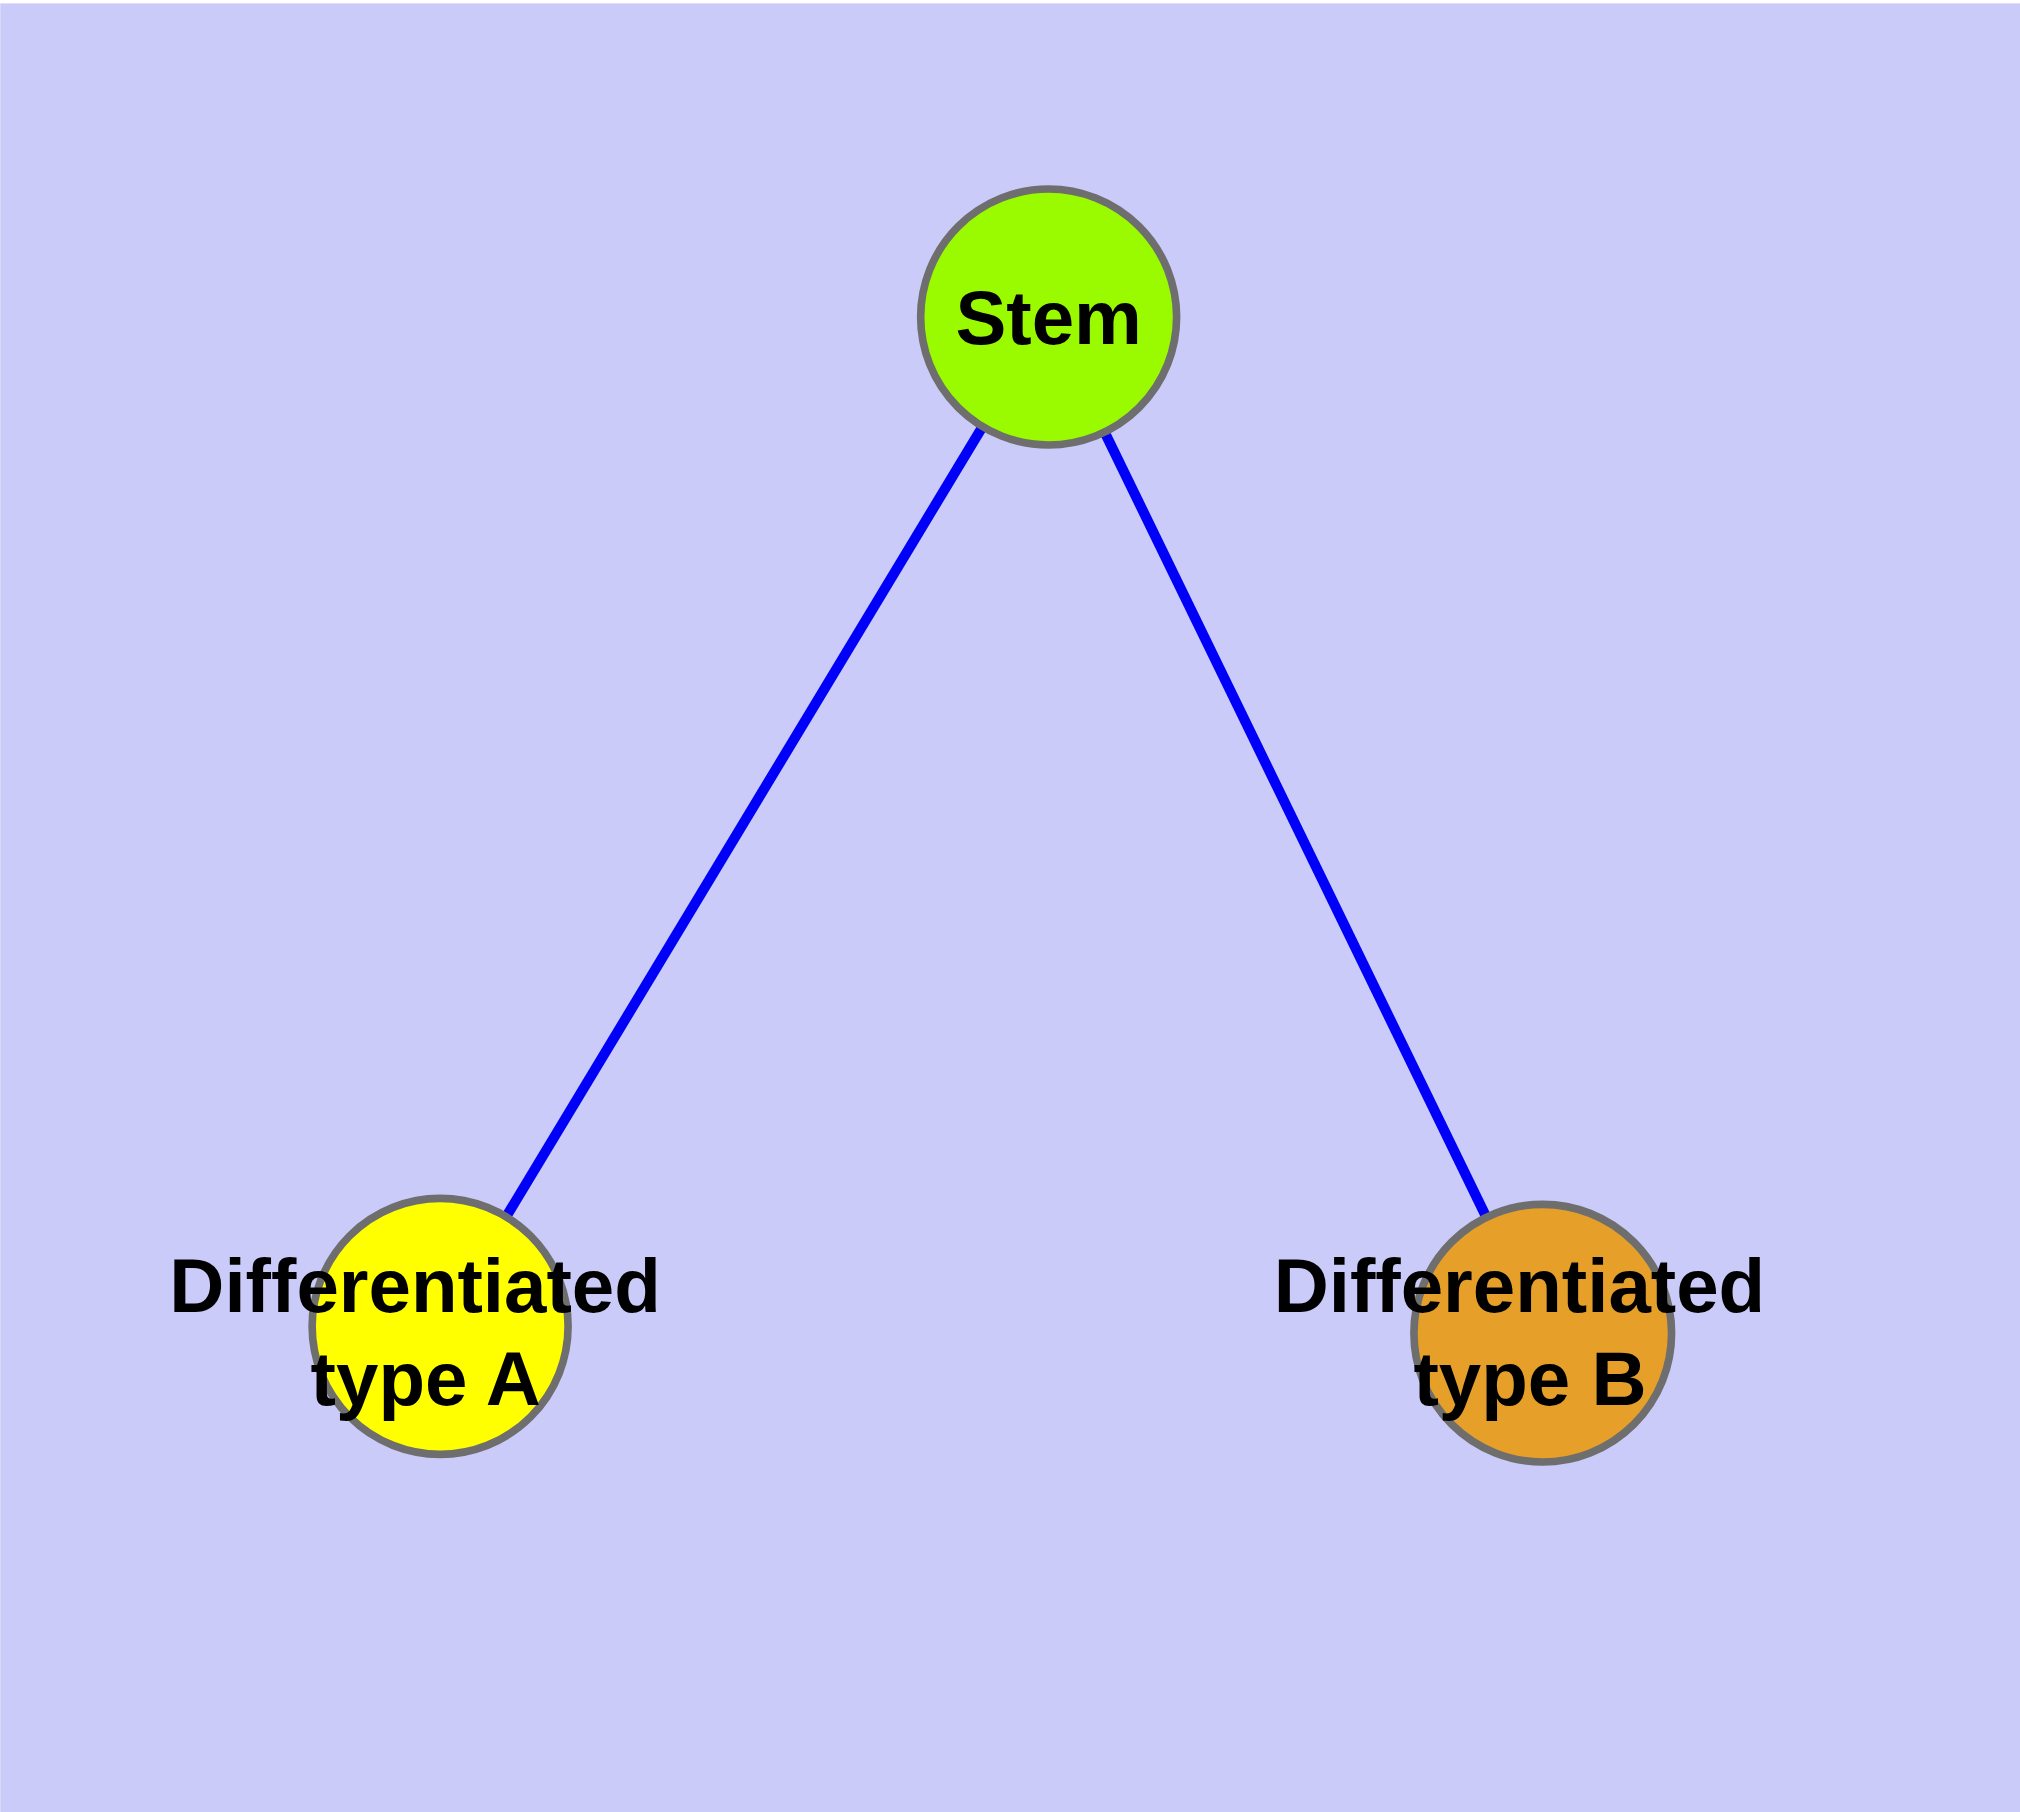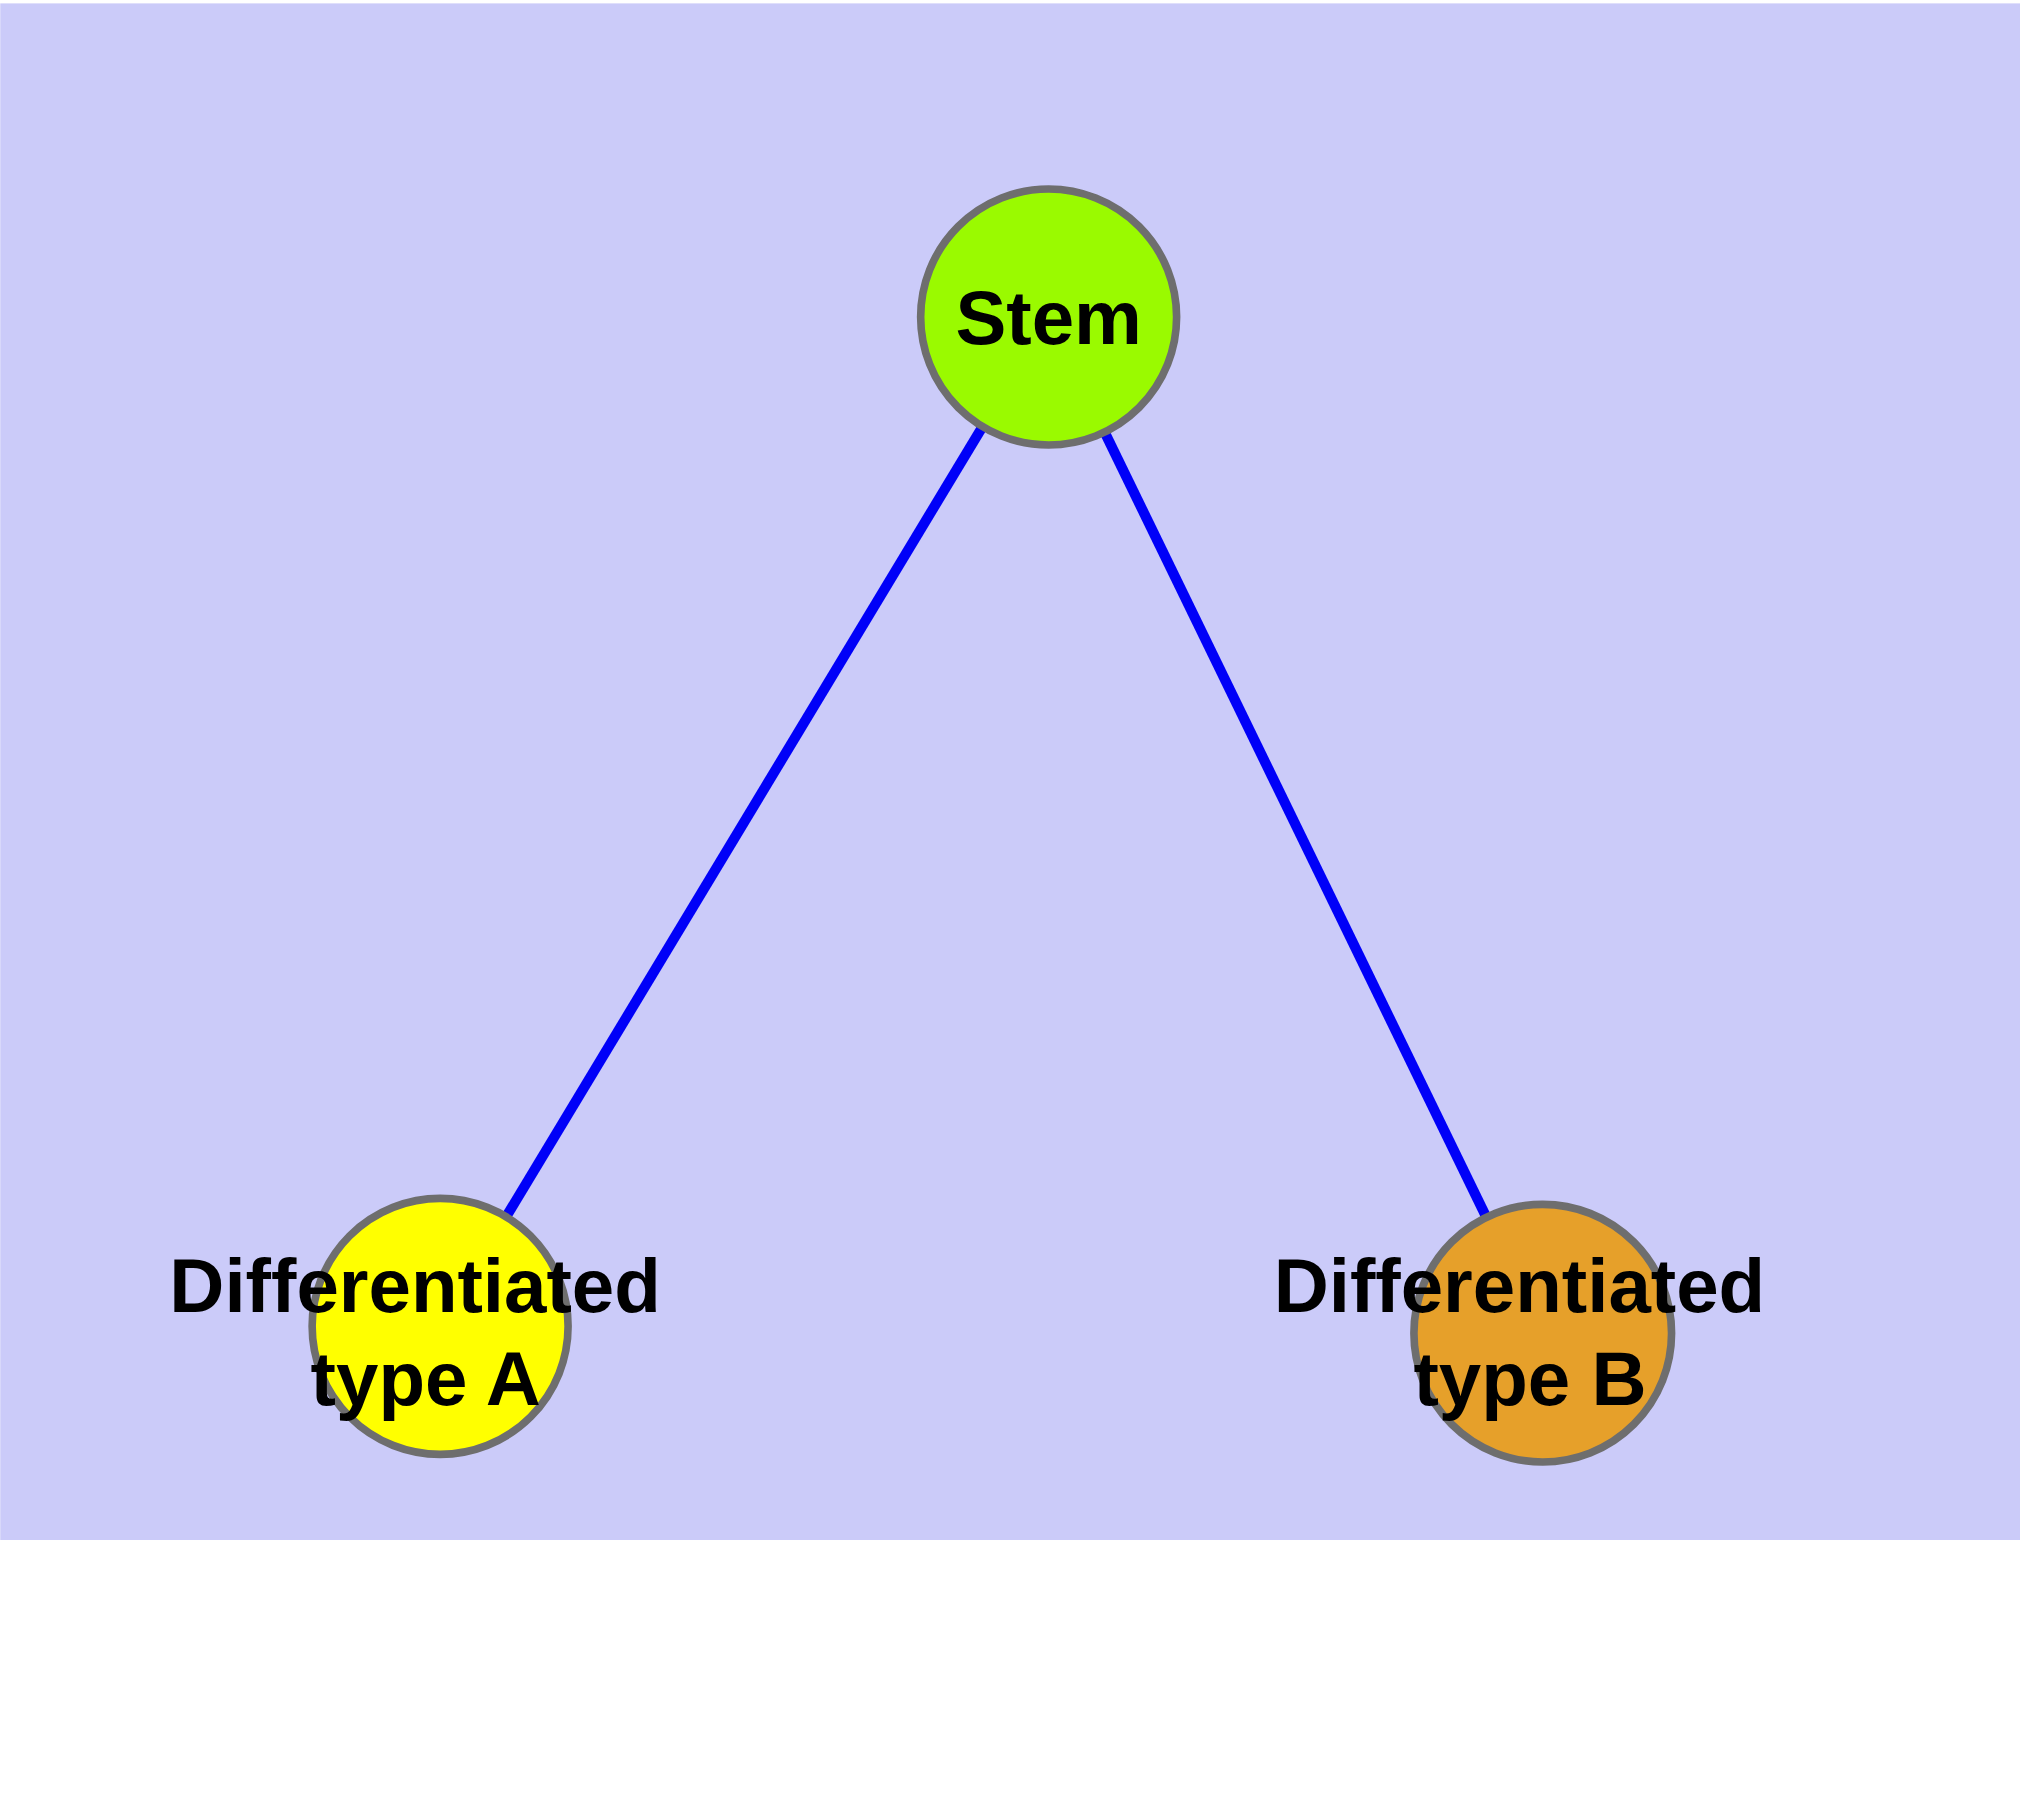--- a/index.html
+++ b/index.html
@@ -3,21 +3,21 @@
 <meta charset="utf-8">
 <style>
   html, body {
     margin: 0;
     padding: 0;
     background: #ffffff;
   }
   .page {
     position: relative;
     width: 2021px;
-    height: 1540px;
+    height: 1812px;
     background: #ffffff;
     overflow: hidden;
     font-family: "Liberation Sans", sans-serif;
   }
   .diagram-svg {
     display: block;
     width: 2021px;
     height: 1812px;
   }
   .bg-rect {

